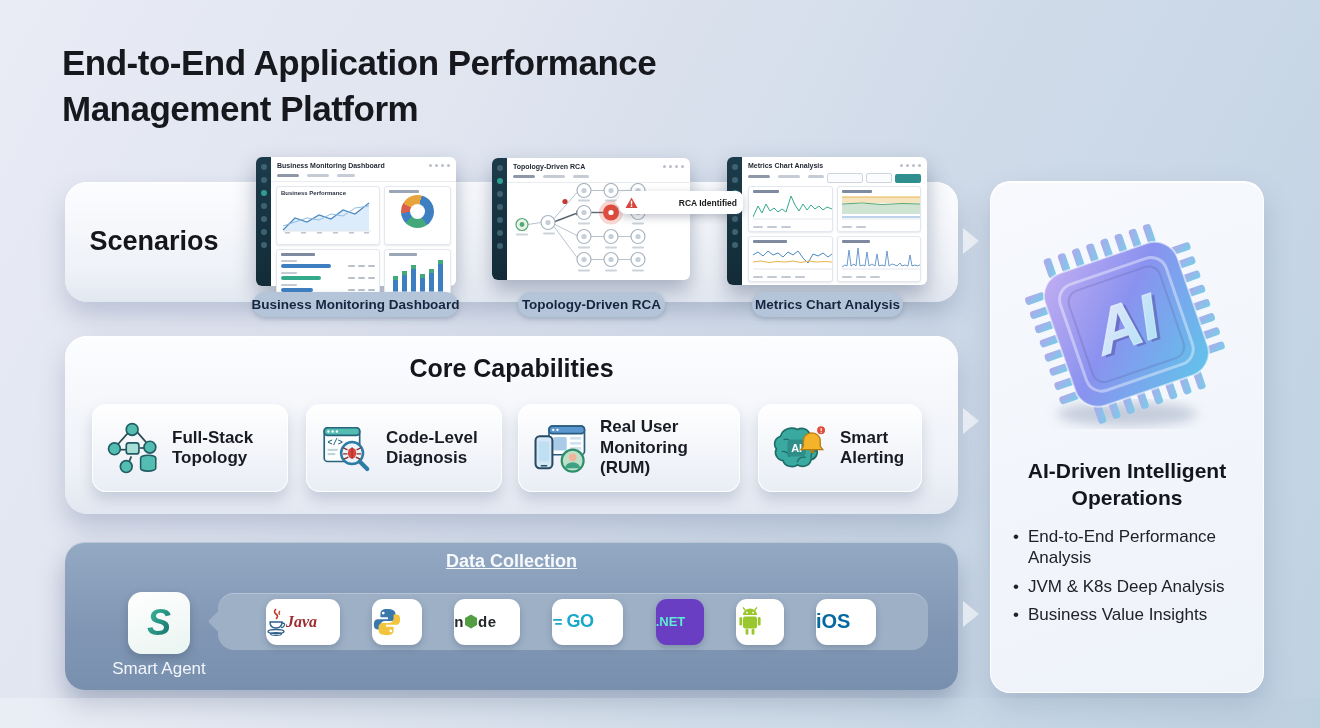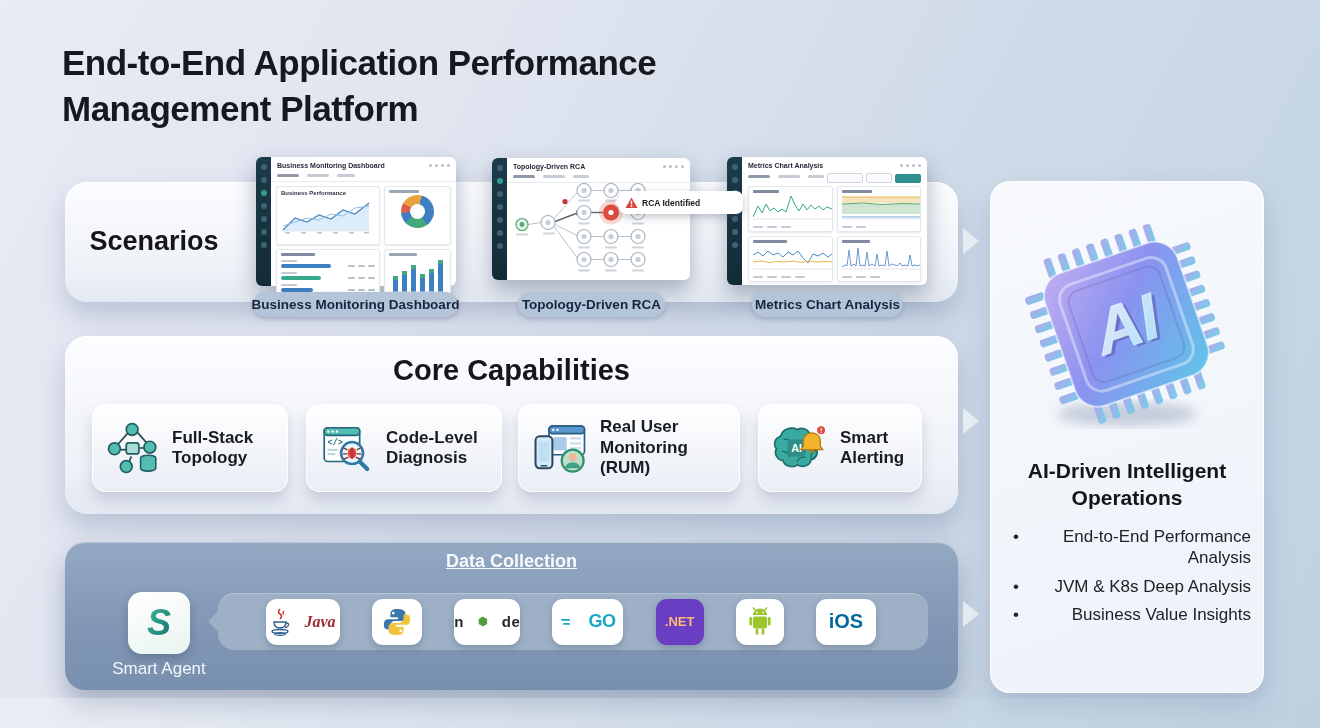--- a/index.html
+++ b/index.html
@@ -18,21 +18,21 @@
     box-shadow:0 14px 26px rgba(96,112,148,.30),inset 0 1px 0 #fff;}
   .scen-card{top:182px;height:120px;}
   .cap-card{top:336px;height:178px;}
   .data-card{top:542px;height:148px;border-radius:20px;
     background:linear-gradient(180deg,#94a9c2 0%,#8096b4 60%,#7890ae 100%);
     box-shadow:0 14px 26px rgba(70,88,120,.38),inset 0 1px 0 rgba(255,255,255,.35);}
 
   .scen-label{position:absolute;left:65px;top:226px;width:178px;text-align:center;
     font-size:27px;font-weight:800;color:#14161b;}
   .cap-title{position:absolute;left:65px;top:354px;width:893px;text-align:center;
-    font-size:29px;font-weight:800;color:#14161b;}
+    font-size:25px;font-weight:800;color:#14161b;}
   .data-title{position:absolute;left:65px;top:551px;width:893px;text-align:center;
     font-size:18px;font-weight:800;color:#f7fafc;text-decoration:underline;}
 
   .chev{position:absolute;width:0;height:0;border-top:13px solid transparent;
     border-bottom:13px solid transparent;border-left:16px solid rgba(255,255,255,.62);}
 
   
   .thumb{position:absolute;background:#fff;border-radius:6px;display:flex;
     box-shadow:0 10px 22px rgba(66,82,112,.42);}
   .mw-side{width:15px;border-radius:6px 0 0 6px;background:linear-gradient(180deg,#1c3b4a,#122b37);
@@ -64,21 +64,21 @@
   .brow{margin:4px 0 0;}
   .blab{width:16px;height:2px;background:#c5cbd4;border-radius:1px;margin-bottom:2px;}
   .btrack{display:flex;align-items:center;}
   .bfill{height:4px;border-radius:2px;}
   .bnums{display:flex;gap:3px;margin-left:auto;}
   .bnums i{width:7px;height:2px;background:#b9c0ca;border-radius:1px;}
 
   .t2-topo{flex:1;}
   .callout{position:absolute;left:112px;top:33px;width:112px;height:23px;background:#fff;
     border-radius:7px;box-shadow:0 3px 8px rgba(80,90,110,.35);display:flex;align-items:center;
-    gap:4px;padding:0 6px;z-index:5;}
+    gap:12px;padding:0 6px;z-index:5;justify-content:space-between;}
   .callout::before{content:"";position:absolute;left:-3px;top:8px;width:7px;height:7px;
     background:#fff;transform:rotate(45deg);}
   .callout span{font-size:8.5px;font-weight:800;color:#19191c;white-space:nowrap;}
 
   .t3-tools{display:flex;gap:3px;justify-content:flex-end;align-items:center;padding:2px 6px 0;}
   .sel{width:34px;height:8px;border:1px solid #d0d5dd;border-radius:2px;background:#fbfcfd;}
   .sel.s2{width:24px;}
   .tbtn{width:26px;height:9px;background:#2f8f8f;border-radius:2px;}
   .t3-grid{flex:1;display:grid;grid-template-columns:1fr 1fr;grid-template-rows:1fr 1fr;
     gap:4px;padding:3px 6px 6px;}
@@ -100,39 +100,39 @@
     background:linear-gradient(160deg,#ffffff,#e9f4f0);box-shadow:0 4px 8px rgba(50,65,90,.3);
     display:flex;align-items:center;justify-content:center;}
   .agent-label{position:absolute;left:96px;top:659px;width:126px;text-align:center;
     font-size:17px;font-weight:500;color:#f2f6fa;}
   .tray{position:absolute;left:218px;top:593px;width:710px;height:57px;border-radius:16px;
     background:#9db0c6;box-shadow:inset 0 1px 0 rgba(255,255,255,.25);
     display:flex;align-items:center;justify-content:space-between;padding:0 52px 0 48px;box-sizing:border-box;}
   .tray::before{content:"";position:absolute;left:-7px;top:21px;width:15px;height:15px;
     background:#9db0c6;transform:rotate(45deg);border-radius:2px;}
   .tile{height:46px;background:#fff;border-radius:11px;display:flex;align-items:center;
-    justify-content:center;box-shadow:0 3px 6px rgba(55,70,95,.28);gap:14px;flex:none;}
+    box-shadow:0 3px 6px rgba(55,70,95,.28);gap:0;flex:none;}
   .tile.dnet{background:#6a3ec2;}
   .java-txt{font-family:"Liberation Serif",serif;font-style:italic;font-weight:700;font-size:16px;color:#9e2a2f;}
   .node-txt{font-size:15px;font-weight:800;color:#23282b;letter-spacing:.5px;}
   .go-txt{font-size:18px;font-weight:800;color:#19a8c9;letter-spacing:-.5px;}
-  .dnet-txt{font-size:13px;font-weight:700;color:#fdba74;}
+  .dnet-txt{font-size:13px;font-weight:700;color:#5eead4;}
   .ios-txt{font-size:20px;font-weight:600;color:#0369a1;}
   .tray-caption{position:absolute;left:298px;top:660px;width:490px;text-align:center;
     font-size:17px;font-weight:500;color:#eef3f8;}
 
   
   .ai-card{position:absolute;left:990px;top:181px;width:272px;height:510px;border-radius:20px;
     background:linear-gradient(160deg,#f7f9fd 0%,#eef2f9 100%);
     border:1px solid rgba(255,255,255,.95);
     box-shadow:0 14px 28px rgba(100,115,150,.30),inset 0 1px 0 #fff;}
   .chip-wrap{position:absolute;left:50%;top:36px;transform:translateX(-50%);}
   .ai-title{position:absolute;left:10px;top:276px;width:252px;text-align:center;
     font-size:21px;font-weight:800;color:#14161b;line-height:1.27;}
-  .ai-bullets{position:absolute;left:22px;top:344px;width:238px;margin:0;padding:0;list-style:none;text-align:right;}
+  .ai-bullets{position:absolute;left:22px;top:344px;width:238px;margin:0;padding:0;list-style:none;}
   .ai-bullets li{position:relative;padding-left:15px;font-size:17px;color:#202228;
     line-height:1.26;margin-bottom:7px;}
   .ai-bullets li::before{content:"\2022";position:absolute;left:0;color:#202228;}
 </style>
 </head>
 <body>
 
 <div class="stage">
 
   <div class="page-title">End-to-End Application Performance Management Platform</div>

